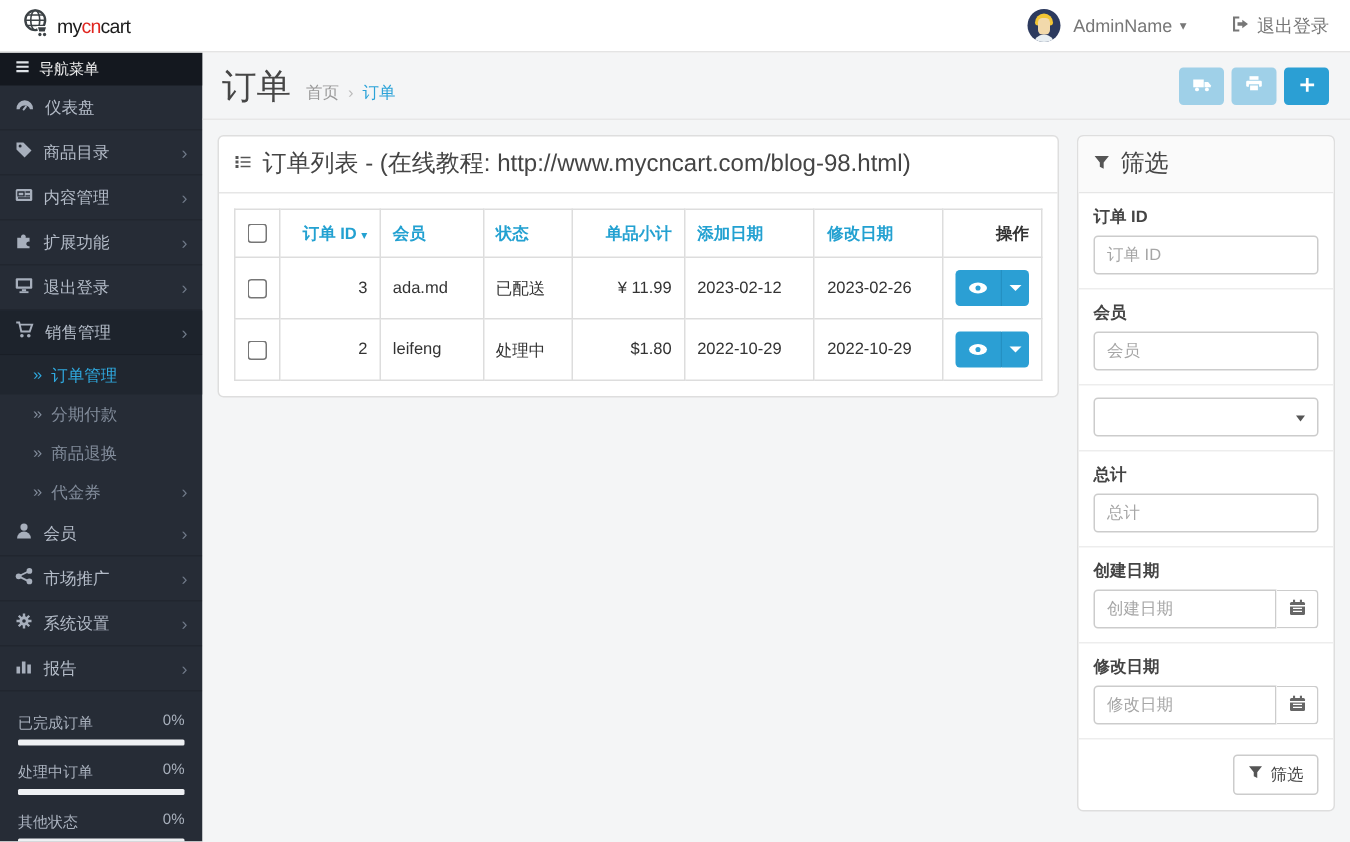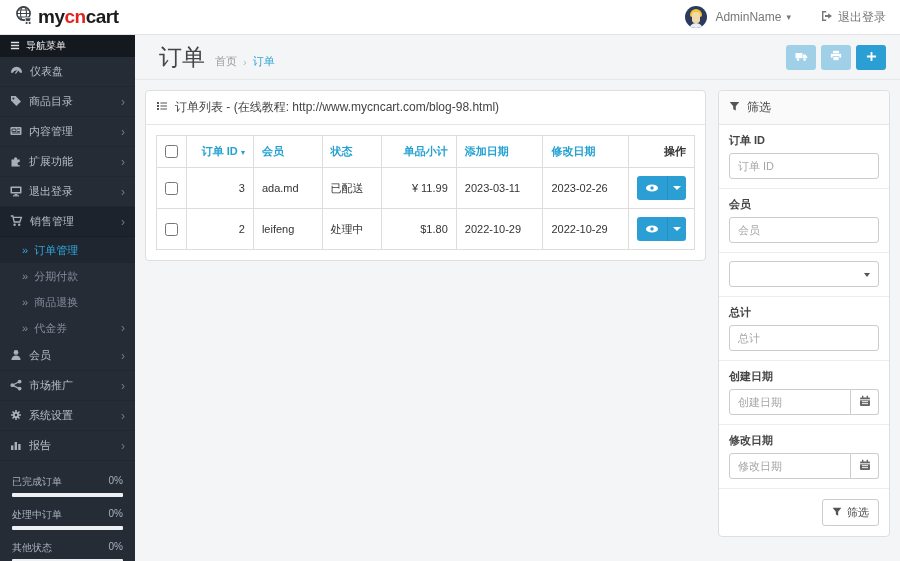--- a/index.html
+++ b/index.html
@@ -8,21 +8,21 @@
     width:900px; height:561px; overflow:hidden; position:relative;
     font-family:"Liberation Sans","DejaVu Sans",sans-serif;
     background:#f4f5f6; color:#333;
   }
   
   .topbar {
     position:absolute; top:0; left:0; right:0; height:35px; background:#fff;
     border-bottom:1px solid #e4e4e4; display:flex; align-items:center; z-index:5;
   }
   .logo { display:flex; align-items:center; gap:4px; padding-left:14px; width:135px; cursor:pointer; }
-  .logo-text { font-size:19px; font-weight:bold; letter-spacing:-0.5px; color:#1c1c1c; }
+  .logo-text { font-size:13px; font-weight:normal; letter-spacing:-0.5px; color:#1c1c1c; }
   .logo-cn { color:#e0251f; }
   .topbar-right { margin-left:auto; display:flex; align-items:center; padding-right:14px; gap:8px; }
   .avatar { width:22px; height:22px; border-radius:50%; background:#2c3a5e; position:relative; overflow:hidden; }
   .avatar .hair { position:absolute; top:3px; left:5px; width:12px; height:8px; background:#f2c535; border-radius:6px 6px 2px 2px; }
   .avatar .face { position:absolute; top:6px; left:7px; width:8px; height:11px; background:#f2d9ab; border-radius:3px; }
   .avatar .shirt { position:absolute; bottom:-3px; left:4px; width:14px; height:8px; background:#e8eef2; border-radius:7px 7px 0 0; }
   .admin-name { font-size:12px; color:#777; display:flex; align-items:center; gap:5px; cursor:pointer; }
   .caret-glyph { font-size:9px; color:#777; }
   .logout { display:flex; align-items:center; gap:5px; font-size:12px; color:#777; margin-left:22px; cursor:pointer; }
   
@@ -36,34 +36,34 @@
   .sb-sub .chev { margin-left:auto; color:#6f7988; font-size:12px; }
   .sb-sub.active { color:#2fa9df; background:#20262f; }
   .sb-stats { margin-top:14px; padding:0 12px; }
   .stat { margin-bottom:11px; }
   .stat-row { display:flex; justify-content:space-between; font-size:10px; color:#a9b1bd; margin-bottom:4px; }
   .stat-bar { height:4px; background:#eef0f3; border-radius:1px; }
   .si { fill:#a7afbc; }
   .si-stroke { fill:none; stroke:#a7afbc; stroke-width:1.3; }
   
   .content { position:absolute; left:135px; top:35px; right:0; bottom:0; background:#f4f5f6; overflow:hidden; }
-  .page-header { display:flex; align-items:center; height:45px; padding:0 14px 0 24px; border-bottom:1px solid #e7e7e7; }
+  .page-header { display:flex; align-items:center; height:45px; padding:0 14px 0 13px; border-bottom:1px solid #e7e7e7; }
   .page-title { font-size:23px; font-weight:400; color:#464646; }
   .breadcrumb { display:flex; align-items:center; gap:6px; font-size:11px; margin-left:10px; margin-top:9px; }
   .crumb-home { color:#999; cursor:pointer; }
   .crumb-sep { color:#bbb; }
   .crumb-current { color:#2ca3d8; cursor:pointer; }
   .toolbar { margin-left:auto; display:flex; gap:5px; }
   .tbtn { width:30px; height:25px; border:none; border-radius:3px; display:flex; align-items:center; justify-content:center; cursor:pointer; padding:0; }
   .tbtn.light { background:#9fd0e8; }
   .tbtn.primary { background:#2b9fd4; }
   .content-body { display:flex; align-items:flex-start; gap:12px; padding:10px; }
   .panel { background:#fff; border:1px solid #dedede; border-radius:4px; }
   .orders-panel { flex:1; }
-  .panel-heading { display:flex; align-items:center; gap:7px; padding:8px 10px; border-bottom:1px solid #e6e6e6; font-size:12px; color:#444; }
+  .panel-heading { display:flex; align-items:center; gap:7px; padding:8px 10px; border-bottom:1px solid #e6e6e6; font-size:16px; color:#444; }
   .filter-panel { width:172px; flex:none; }
   .filter-panel .panel-heading { background:#fafafa; border-radius:4px 4px 0 0; }
   .panel-body { padding:10px; }
   
   table { width:100%; border-collapse:collapse; font-size:11px; }
   th, td { border:1px solid #ddd; padding:8px 8px; }
   th { text-align:left; font-weight:bold; white-space:nowrap; }
   th .col-link { color:#23a1d1; cursor:pointer; }
   th.col-action { color:#333; text-align:right; }
   td { color:#333; height:36px; }
@@ -364,21 +364,21 @@
               <th class="col-action">操作</th>
             </tr>
           </thead>
           <tbody>
             <tr>
               <td class="col-cb"><input type="checkbox" class="cb" style=""></td>
               <td class="cell-right">3</td>
               <td>ada.md</td>
               <td>已配送</td>
               <td class="cell-right">¥ 11.99</td>
-              <td>2023-03-11</td>
+              <td>2023-02-12</td>
               <td>2023-02-26</td>
               <td class="cell-right">
                 <span class="btn-group">
                   <button class="btn-view">
                     <span>
                       <svg width="14" height="10" viewBox="0 0 14 10">
                           <ellipse cx="7" cy="5" rx="6" ry="3.6" fill="#fff"></ellipse>
                           <circle cx="7" cy="5" r="1.7" fill="#2b9fd4"></circle>
                         </svg>
                     </span>

